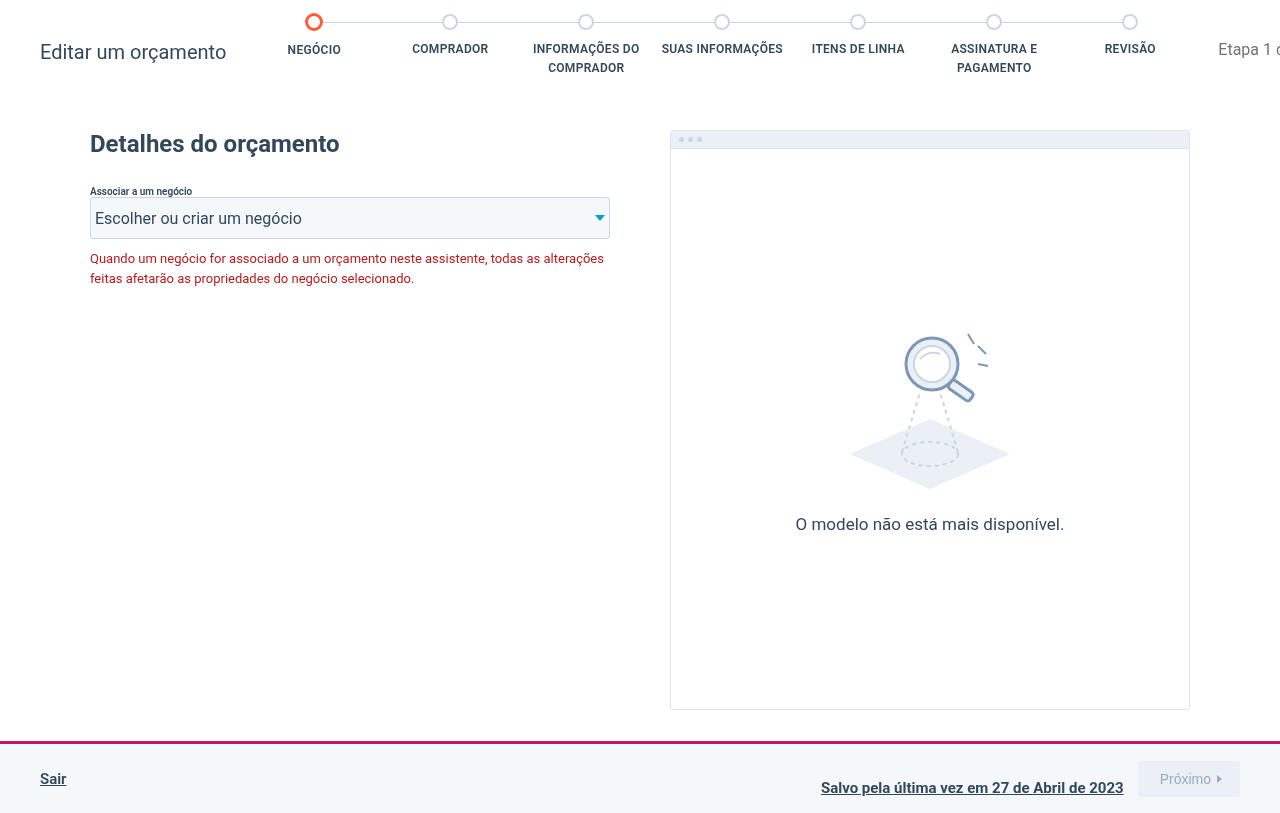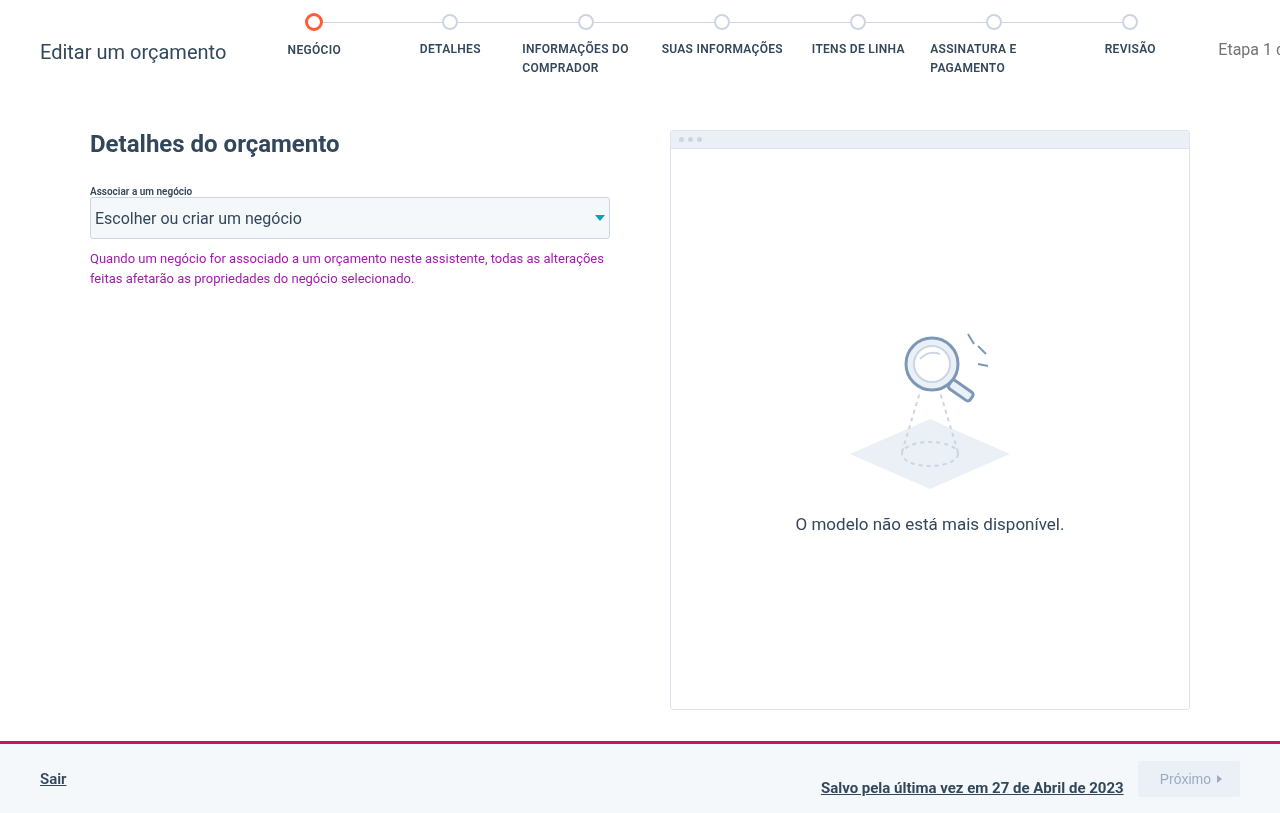--- a/index.html
+++ b/index.html
@@ -67,20 +67,21 @@
     height: 1px;
     background: #cbd6e2;
     z-index: 1;
   }
   .step:last-child .step-line { display: none; }
   .step-label {
     margin-top: 10px;
     font-size: 12px;
     font-weight: 600;
     letter-spacing: 0.3px;
+    text-align: center;
     color: #33475b;
     line-height: 1.6;
     padding: 0 4px;
   }
   .step-counter {
     font-size: 16px;
     color: #737373;
     padding-top: 26px;
     white-space: nowrap;
   }
@@ -125,21 +126,21 @@
   .caret-down {
     width: 0; height: 0;
     border-left: 5px solid transparent;
     border-right: 5px solid transparent;
     border-top: 6px solid #00a4bd;
   }
   .help-text {
     margin-top: 10px;
     font-size: 13px;
     line-height: 1.5;
-    color: #a21caf;
+    color: #b91c1c;
   }
 
   
   .right-col {
     flex: 1;
   }
   .preview-panel {
     border: 1px solid #dfe3eb;
     border-radius: 3px;
     background: #fff;
@@ -237,21 +238,21 @@
   <div class="stepper">
     <div class="stepper-inner">
       <div class="step active">
         <div class="step-circle"></div>
         <div class="step-line"></div>
         <div class="step-label">NEGÓCIO</div>
       </div>
       <div class="step">
         <div class="step-circle"></div>
         <div class="step-line"></div>
-        <div class="step-label">DETALHES</div>
+        <div class="step-label">COMPRADOR</div>
       </div>
       <div class="step">
         <div class="step-circle"></div>
         <div class="step-line"></div>
         <div class="step-label">INFORMAÇÕES DO COMPRADOR</div>
       </div>
       <div class="step">
         <div class="step-circle"></div>
         <div class="step-line"></div>
         <div class="step-label">SUAS INFORMAÇÕES</div>

